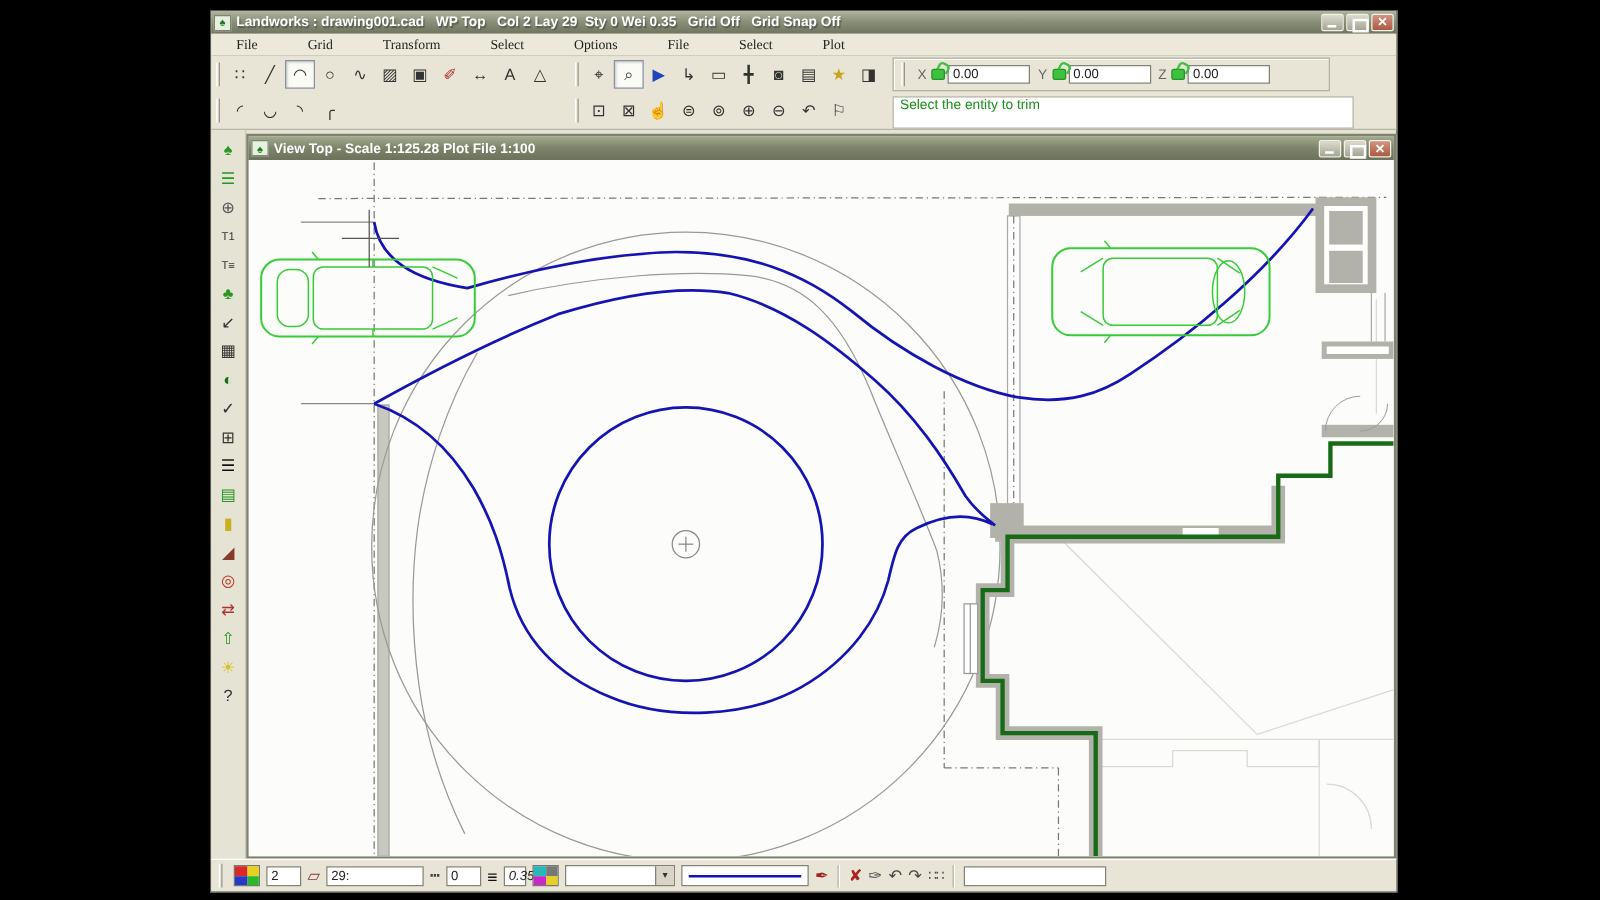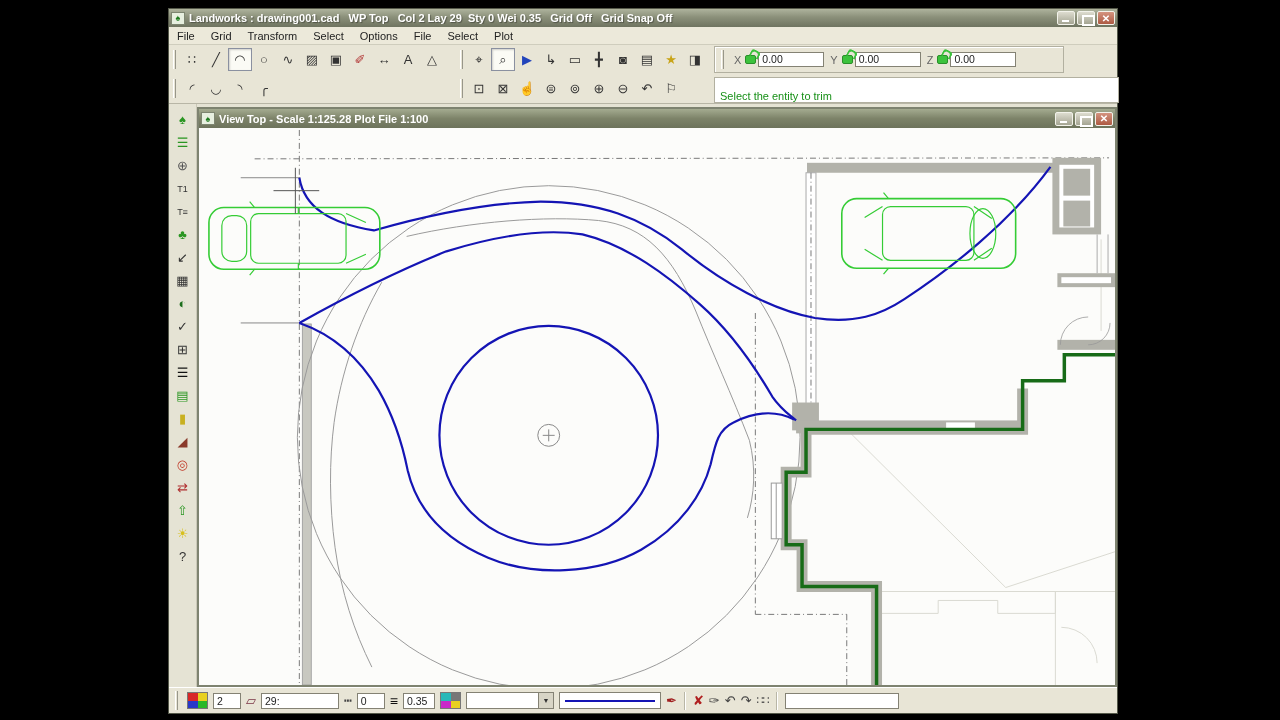--- a/index.html
+++ b/index.html
@@ -17,39 +17,39 @@
   .winbtns{display:flex;gap:2px;flex:none;}
   .wbtn{width:18px;height:14px;border:1px solid #f2f2ea;border-radius:2px;display:flex;
     align-items:center;justify-content:center;position:relative;}
   .wbtn.minb,.wbtn.maxb{background:linear-gradient(#dddccf,#a5a593);}
   .wbtn.minb::after{content:"";position:absolute;left:4px;bottom:2px;width:7px;height:2px;background:#fff;}
   .wbtn.maxb::after{content:"";position:absolute;left:4px;top:3px;width:9px;height:7px;border:2px solid #fff;}
   .wbtn.closeb{background:linear-gradient(#d49480,#ad5942);color:#fff;font-size:10px;font-weight:bold;}
   
   .menubar{height:18px;display:flex;align-items:center;background:#ece9da;
     border-bottom:1px solid #cfcdbd;font-size:11px;color:#222;}
-  .menu-item{padding:1px 8px;cursor:default;}
+  .menu-item{padding:1px 20px;cursor:default;font-family:Liberation Serif, serif;}
   
   .toolbars{position:relative;height:59px;background:#e8e5d6;border-bottom:1px solid #b8b6a6;}
   .tbg{position:absolute;display:flex;align-items:center;height:27px;}
   .grip{width:3px;height:19px;border-left:1px solid #fff;border-right:1px solid #98968a;margin:0 4px 0 2px;flex:none;}
   .tbtn{width:24px;height:23px;display:flex;align-items:center;justify-content:center;
     font-size:13px;color:#333;border:1px solid transparent;flex:none;}
   .tbtn.pressed{background:#fbfbf5;border:1px solid #8a90a0;box-shadow:inset 1px 1px 2px rgba(0,0,0,.18);}
   .coordbar{position:absolute;left:545px;top:1px;height:27px;display:flex;align-items:center;
     border:1px solid #b2b0a0;box-shadow:inset 1px 1px 0 #fff;background:#e8e5d6;padding:0 4px;width:350px;}
   .coord-label{font-size:11px;color:#666;margin:0 1px 0 6px;}
   .coord-field{width:66px;height:15px;border:1px solid #848274;background:#fff;font-size:10.5px;
     color:#222;padding:0 3px;line-height:13px;}
   .lock{display:inline-block;width:11px;height:9px;background:#3cc23c;border:1px solid #2a8f2a;
     border-radius:2px;position:relative;margin:0 2px 0 3px;flex:none;}
   .lock::before{content:"";position:absolute;left:4px;top:-6px;width:6px;height:6px;
     border:2px solid #3cc23c;border-bottom:none;border-radius:4px 4px 0 0;transform:rotate(28deg);}
-  .msgbar{position:absolute;left:545px;top:32px;width:405px;height:23px;background:#fff;
-    border:1px solid #b2b0a0;display:flex;align-items:flex-start;padding:12px 5px;font-size:11px;}
+  .msgbar{position:absolute;left:545px;top:32px;width:369px;height:23px;background:#fff;
+    border:1px solid #b2b0a0;display:flex;align-items:flex-end;padding:12px 5px;font-size:11px;}
   
   .sidebar{position:absolute;left:0;top:95px;width:28px;bottom:26px;background:#e5e3d4;
     display:flex;flex-direction:column;align-items:center;padding-top:5px;gap:2px;
     border-right:1px solid #cac8b8;}
   .sbtn{width:23px;height:21px;display:flex;align-items:center;justify-content:center;font-size:13px;flex:none;}
   
   .viewwin{position:absolute;left:28px;top:98px;right:0;bottom:26px;border:2px solid #7e8370;
     background:#e5e3d4;display:flex;flex-direction:column;}
   .viewtitle{height:19px;display:flex;align-items:center;padding:0 2px;
     background:linear-gradient(180deg,#a4ab90,#7d8369 50%,#6d735b);flex:none;}
@@ -385,21 +385,21 @@
         <i></i>
         <i></i>
         <i></i>
       </span>
     <div class="sfield" style="width:28px;">2</div>
     <span class="sicon" style="font-size:13px;color:#7a3545;">▱</span>
     <div class="sfield" style="width:78px;">29:</div>
     <span class="sicon" style="font-size:13px;">┅</span>
     <div class="sfield" style="width:28px;">0</div>
     <span class="sicon" style="font-size:14px;font-weight:bold;color:#111;">≡</span>
-    <div class="sfield" style="width:32px;">0.35</div>
+    <div class="sfield" style="width:18px;font-style:italic;">0.35</div>
     <span class="pal pal2">
         <i></i>
         <i></i>
         <i></i>
         <i></i>
       </span>
     <div class="combo">
       <span></span>
       <span class="arr">▼</span>
     </div>

